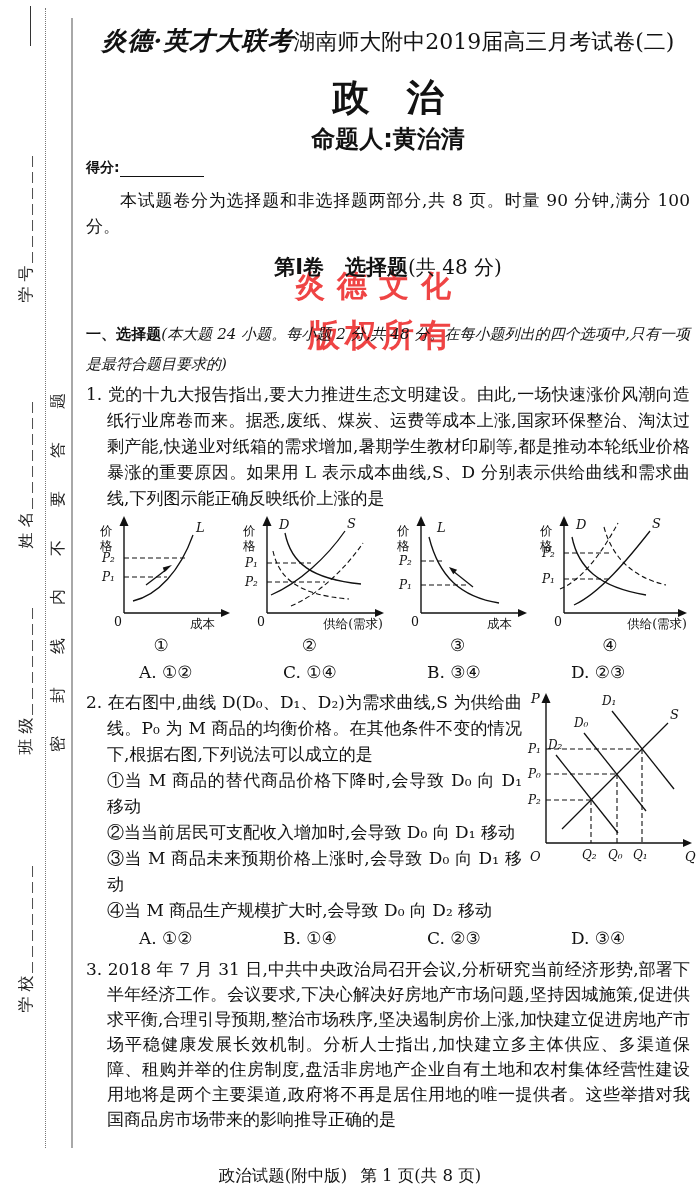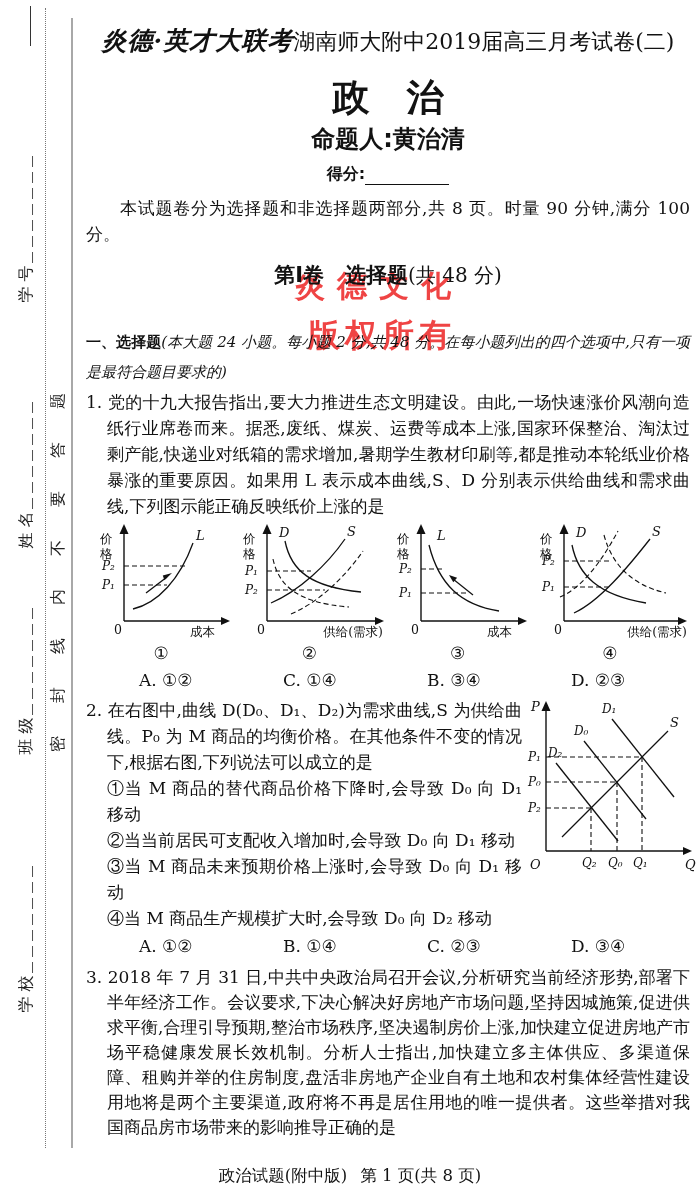--- a/index.html
+++ b/index.html
@@ -20,21 +20,21 @@
   .wm2{left:308px;top:314px;font-size:32px;letter-spacing:5px;}
   .wm3{left:324px;top:364px;font-size:32px;letter-spacing:5px;}
   
   .main{position:absolute;left:86px;top:24px;width:604px;z-index:1;}
   .masthead{text-align:center;white-space:nowrap;font-size:22px;}
   .masthead .brand{font-weight:900;font-style:italic;font-size:25px;letter-spacing:1px;}
   .subject{text-align:center;font-size:37px;font-weight:bold;margin-top:16px;
            font-family:"DejaVu Sans","Liberation Sans",sans-serif;}
   .examiner{text-align:center;font-size:24px;font-weight:bold;margin-top:0;
             font-family:"DejaVu Sans","Liberation Sans",sans-serif;}
-  .score-row{text-align:center;margin-top:9px;font-size:16px;font-weight:bold;
+  .score-row{text-align:left;margin-top:3px;font-size:14px;font-weight:bold;
              font-family:"DejaVu Sans","Liberation Sans",sans-serif;}
   .score-blank{display:inline-block;width:84px;height:18px;border-bottom:1.5px solid #111;vertical-align:bottom;}
   .intro{margin-top:10px;font-size:17px;line-height:26px;text-align:justify;text-indent:2em;}
   .part-title{text-align:center;margin-top:14px;font-size:20px;}
   .part-title .bold-sans{font-family:"DejaVu Sans","Liberation Sans",sans-serif;font-weight:bold;font-size:21px;}
   .instruction{margin-top:38px;font-size:15px;line-height:30px;text-align:justify;}
   .instruction .head{font-family:"DejaVu Sans","Liberation Sans",sans-serif;font-weight:bold;}
   .instruction .tail{font-style:italic;}
   .q{font-size:17px;text-align:justify;}
   .q .qtext{text-indent:-21px;}

